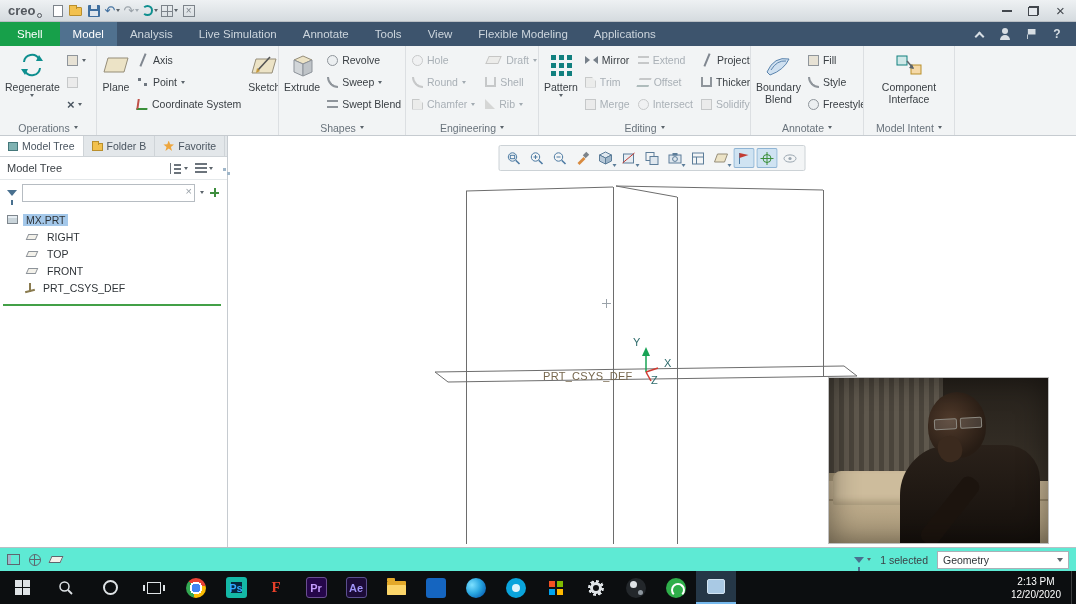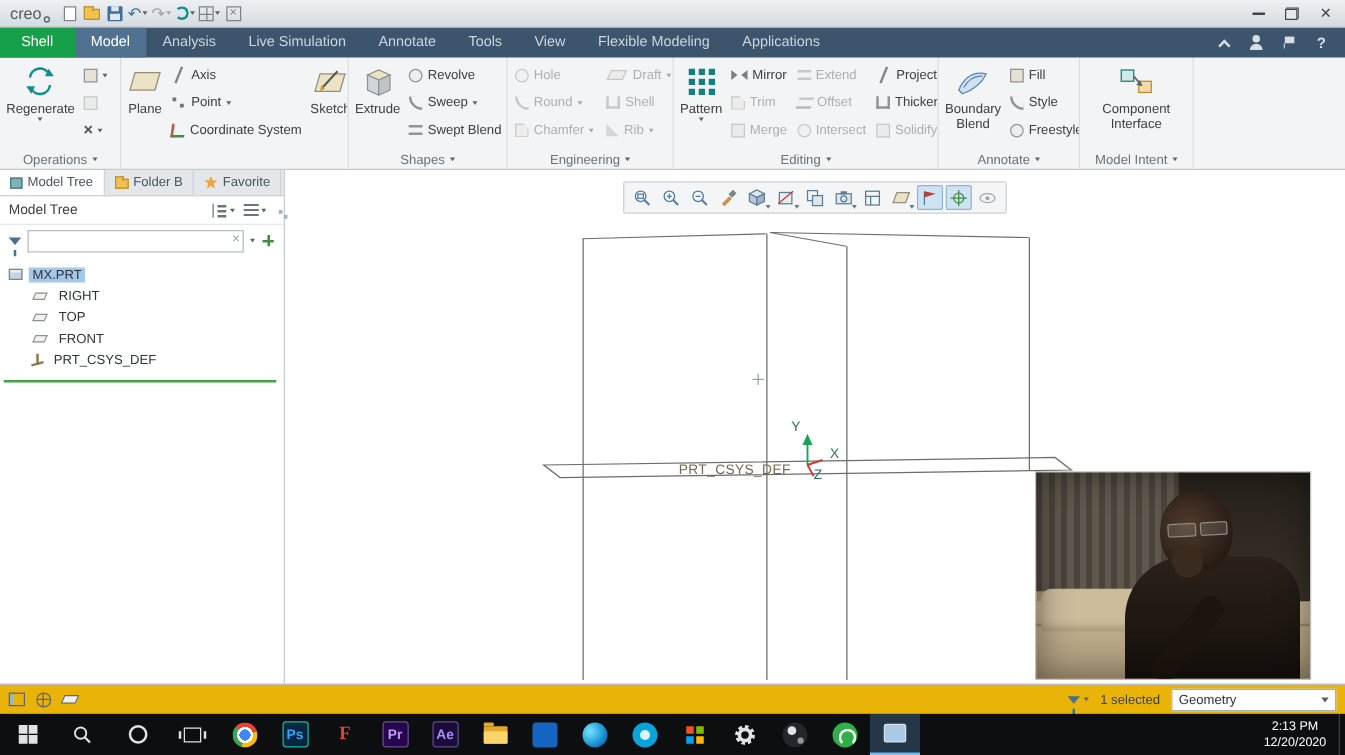--- a/index.html
+++ b/index.html
@@ -1,21 +1,21 @@
 <!DOCTYPE html>
 <html><head>
 <meta charset="utf-8">
 <style>
 *{box-sizing:border-box;margin:0;padding:0}
 html,body{width:1076px;height:604px}
 body{position:relative;overflow:hidden;font-family:"Liberation Sans",sans-serif;font-size:11px;color:#3b4045;background:#fff}
 
 
 #titlebar{position:absolute;left:0;top:0;width:100%;height:22px;background:linear-gradient(#eef1f3,#d5dbdf);border-bottom:1px solid #b9bfc5;display:flex;align-items:center;padding:0 2px;z-index:20}
-.brand{display:flex;align-items:flex-end;font-weight:normal;font-size:13px;color:#53585e;padding:0 8px 0 6px;z-index:2}
+.brand{display:flex;align-items:flex-end;font-weight:bold;font-size:13px;color:#53585e;padding:0 8px 0 6px;z-index:2}
 .brand .ring{width:5px;height:5px;border:1px solid #53585e;border-radius:50%;margin-left:2px;margin-top:1px}
 .qat{display:flex;align-items:center;gap:3px;z-index:2}
 .qbtn{height:18px;min-width:15px;display:inline-flex;align-items:center;justify-content:center;gap:1px;color:#4c565f}
 .win-title{position:absolute;left:260px;right:260px;text-align:center;line-height:21px;color:#3f444a;white-space:nowrap;overflow:hidden}
 .wctl{margin-left:auto;display:flex;z-index:2}
 .wbtn{width:27px;height:21px;display:flex;align-items:center;justify-content:center;color:#42474d}
 .g-min{width:10px;height:2px;background:#42474d}
 .g-rest{position:relative;width:11px;height:10px}
 .g-rest::before{content:"";position:absolute;right:0;top:0;width:8px;height:7px;border:1px solid #42474d}
 .g-rest::after{content:"";position:absolute;left:0;bottom:0;width:8px;height:7px;border:1px solid #42474d;background:#e6eaee}
@@ -144,21 +144,21 @@
 .wc-cushion{position:absolute;left:4px;bottom:38px;width:80px;height:34px;background:#cdbc9c;border-radius:8px 8px 2px 2px;box-shadow:inset 0 -4px 6px rgba(90,75,50,.3)}
 .wc-body{position:absolute;right:8px;bottom:0;width:140px;height:98px;background:linear-gradient(180deg,#2a211a,#15100c);border-radius:50px 34px 0 0}
 .wc-head{position:absolute;right:62px;top:14px;width:58px;height:66px;border-radius:50% 50% 46% 46%;background:radial-gradient(circle at 38% 42%,#503a2b,#271c14 72%)}
 .wc-glasses{position:absolute;right:66px;top:40px;width:48px;height:11px;display:flex;gap:3px;transform:rotate(-3deg)}
 .wc-glasses i{flex:1;border:1.5px solid #8d8a82;border-radius:2px;background:rgba(220,225,230,.14)}
 .wc-arm{position:absolute;right:88px;bottom:-8px;width:20px;height:80px;background:#1c140e;transform:rotate(38deg);border-radius:8px}
 .wc-hand{position:absolute;right:86px;top:58px;width:24px;height:26px;background:#3b2a1e;border-radius:45%;transform:rotate(-20deg)}
 .wc-vig{position:absolute;inset:0;box-shadow:inset 0 0 30px rgba(0,0,0,.45)}
 
 
-#statusbar{position:absolute;left:0;top:547px;width:100%;height:24px;background:#eab308;border-top:1px solid #b9bfc5;display:flex;align-items:center;padding:4px 7px;gap:9px;z-index:21}
+#statusbar{position:absolute;left:0;top:547px;width:100%;height:24px;background:#5eead4;border-top:1px solid #b9bfc5;display:flex;align-items:center;padding:4px 7px;gap:9px;z-index:21}
 .sbi-panel{width:13px;height:11px;border:1px solid #5d666e;box-shadow:inset 3px 0 0 #9fb6c9}
 .sbi-globe{width:12px;height:12px;border:1px solid #5d666e;border-radius:50%;position:relative}
 .sbi-globe::before{content:"";position:absolute;left:0;top:4px;width:10px;height:1px;background:#5d666e}
 .sbi-globe::after{content:"";position:absolute;left:4px;top:0;width:1px;height:10px;background:#5d666e}
 .sbi-plane{width:12px;height:7px;border:1px solid #5d666e;background:#f3f1ea;transform:skewX(-24deg)}
 .sb-right{margin-left:auto;display:flex;align-items:center;gap:9px}
 .sb-text{font-size:10.5px;color:#3b4045}
 .combo{width:132px;height:18px;background:#fff;border:1px solid #a9b0b6;display:flex;align-items:center;padding:0 5px;font-size:10.5px;color:#2f3438}
 .combo .caret{margin-left:auto}
 
@@ -168,21 +168,21 @@
 .tslot.app{width:40px}
 .tslot.active{background:rgba(103,163,217,.28);border-bottom:2px solid #76b9ed}
 .winlogo{display:grid;grid-template-columns:7px 7px;grid-template-rows:7px 7px;gap:1px}
 .winlogo i{background:#dfe3e6}
 .cortana{width:15px;height:15px;border:2px solid #dfe3e6;border-radius:50%}
 .taskview{width:14px;height:12px;border:1px solid #dfe3e6;position:relative}
 .taskview::before{content:"";position:absolute;left:-5px;top:2px;width:2px;height:6px;background:#dfe3e6}
 .taskview::after{content:"";position:absolute;right:-5px;top:2px;width:2px;height:6px;background:#dfe3e6}
 .chrome{width:20px;height:20px;border-radius:50%;background:radial-gradient(circle at 50% 50%,#4285f4 0 4.5px,#fff 4.5px 6.5px,rgba(0,0,0,0) 6.5px),conic-gradient(from -45deg,#ea4335 0 120deg,#fbbc05 0 240deg,#34a853 0 360deg)}
 .tico{width:21px;height:21px;border-radius:3px;display:flex;align-items:center;justify-content:center;font-size:11px;font-weight:bold}
-.tico.ps{background:#06273f;color:#30a8ff;border:1px solid #14b8a6}
+.tico.ps{background:#06273f;color:#30a8ff;border:5px solid #14b8a6}
 .tico.pr{background:#25064a;color:#c39bfb;border:1px solid #6a4d91}
 .tico.ae{background:#1c0b38;color:#9f93f7;border:1px solid #5b4e8e}
 .fletter{color:#e8402a;font-size:15px;font-weight:bold;font-family:"Liberation Serif",serif}
 .tfolder{width:19px;height:14px;background:#e3a92a;border-radius:1px;position:relative}
 .tfolder::before{content:"";position:absolute;left:0;top:-3px;width:8px;height:3px;background:#e3a92a;border-radius:1px 1px 0 0}
 .tfolder::after{content:"";position:absolute;left:0;bottom:0;width:19px;height:10px;background:#fbd56a;border-radius:1px}
 .bluesq{width:20px;height:20px;background:#1565c0;border-radius:3px}
 .edge{width:20px;height:20px;border-radius:50%;background:radial-gradient(circle at 30% 35%,#7de0ff,#2aa7e0 45%,#0c67b8 80%)}
 .skype{width:20px;height:20px;border-radius:50%;background:#0aa4dc;position:relative}
 .skype::before{content:"";position:absolute;left:6px;top:6px;width:8px;height:8px;border-radius:50%;background:#dff4fc}

